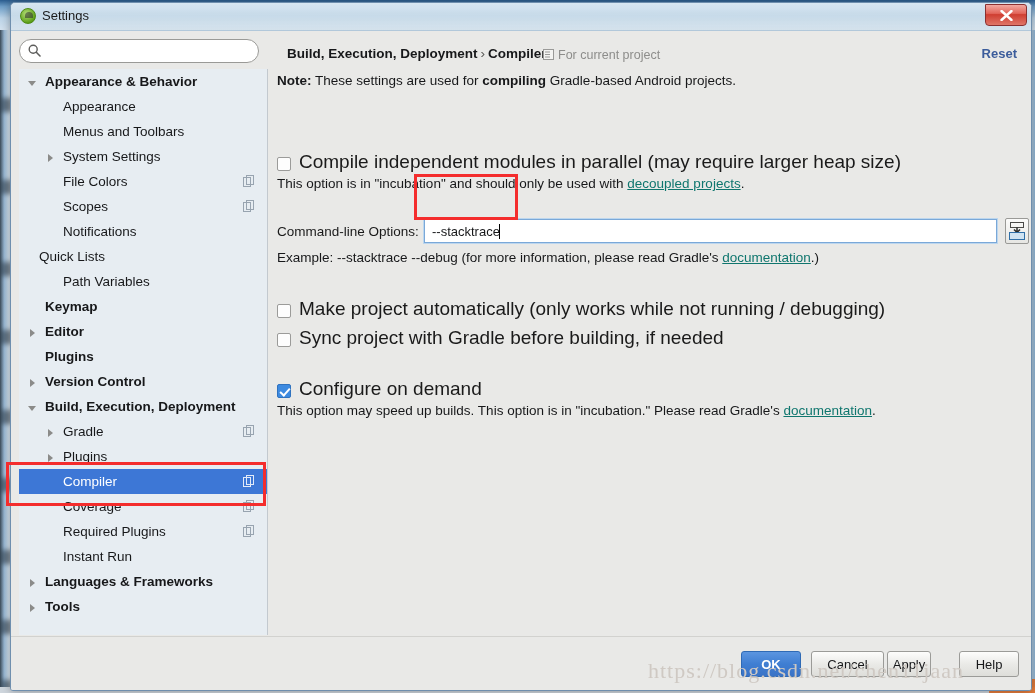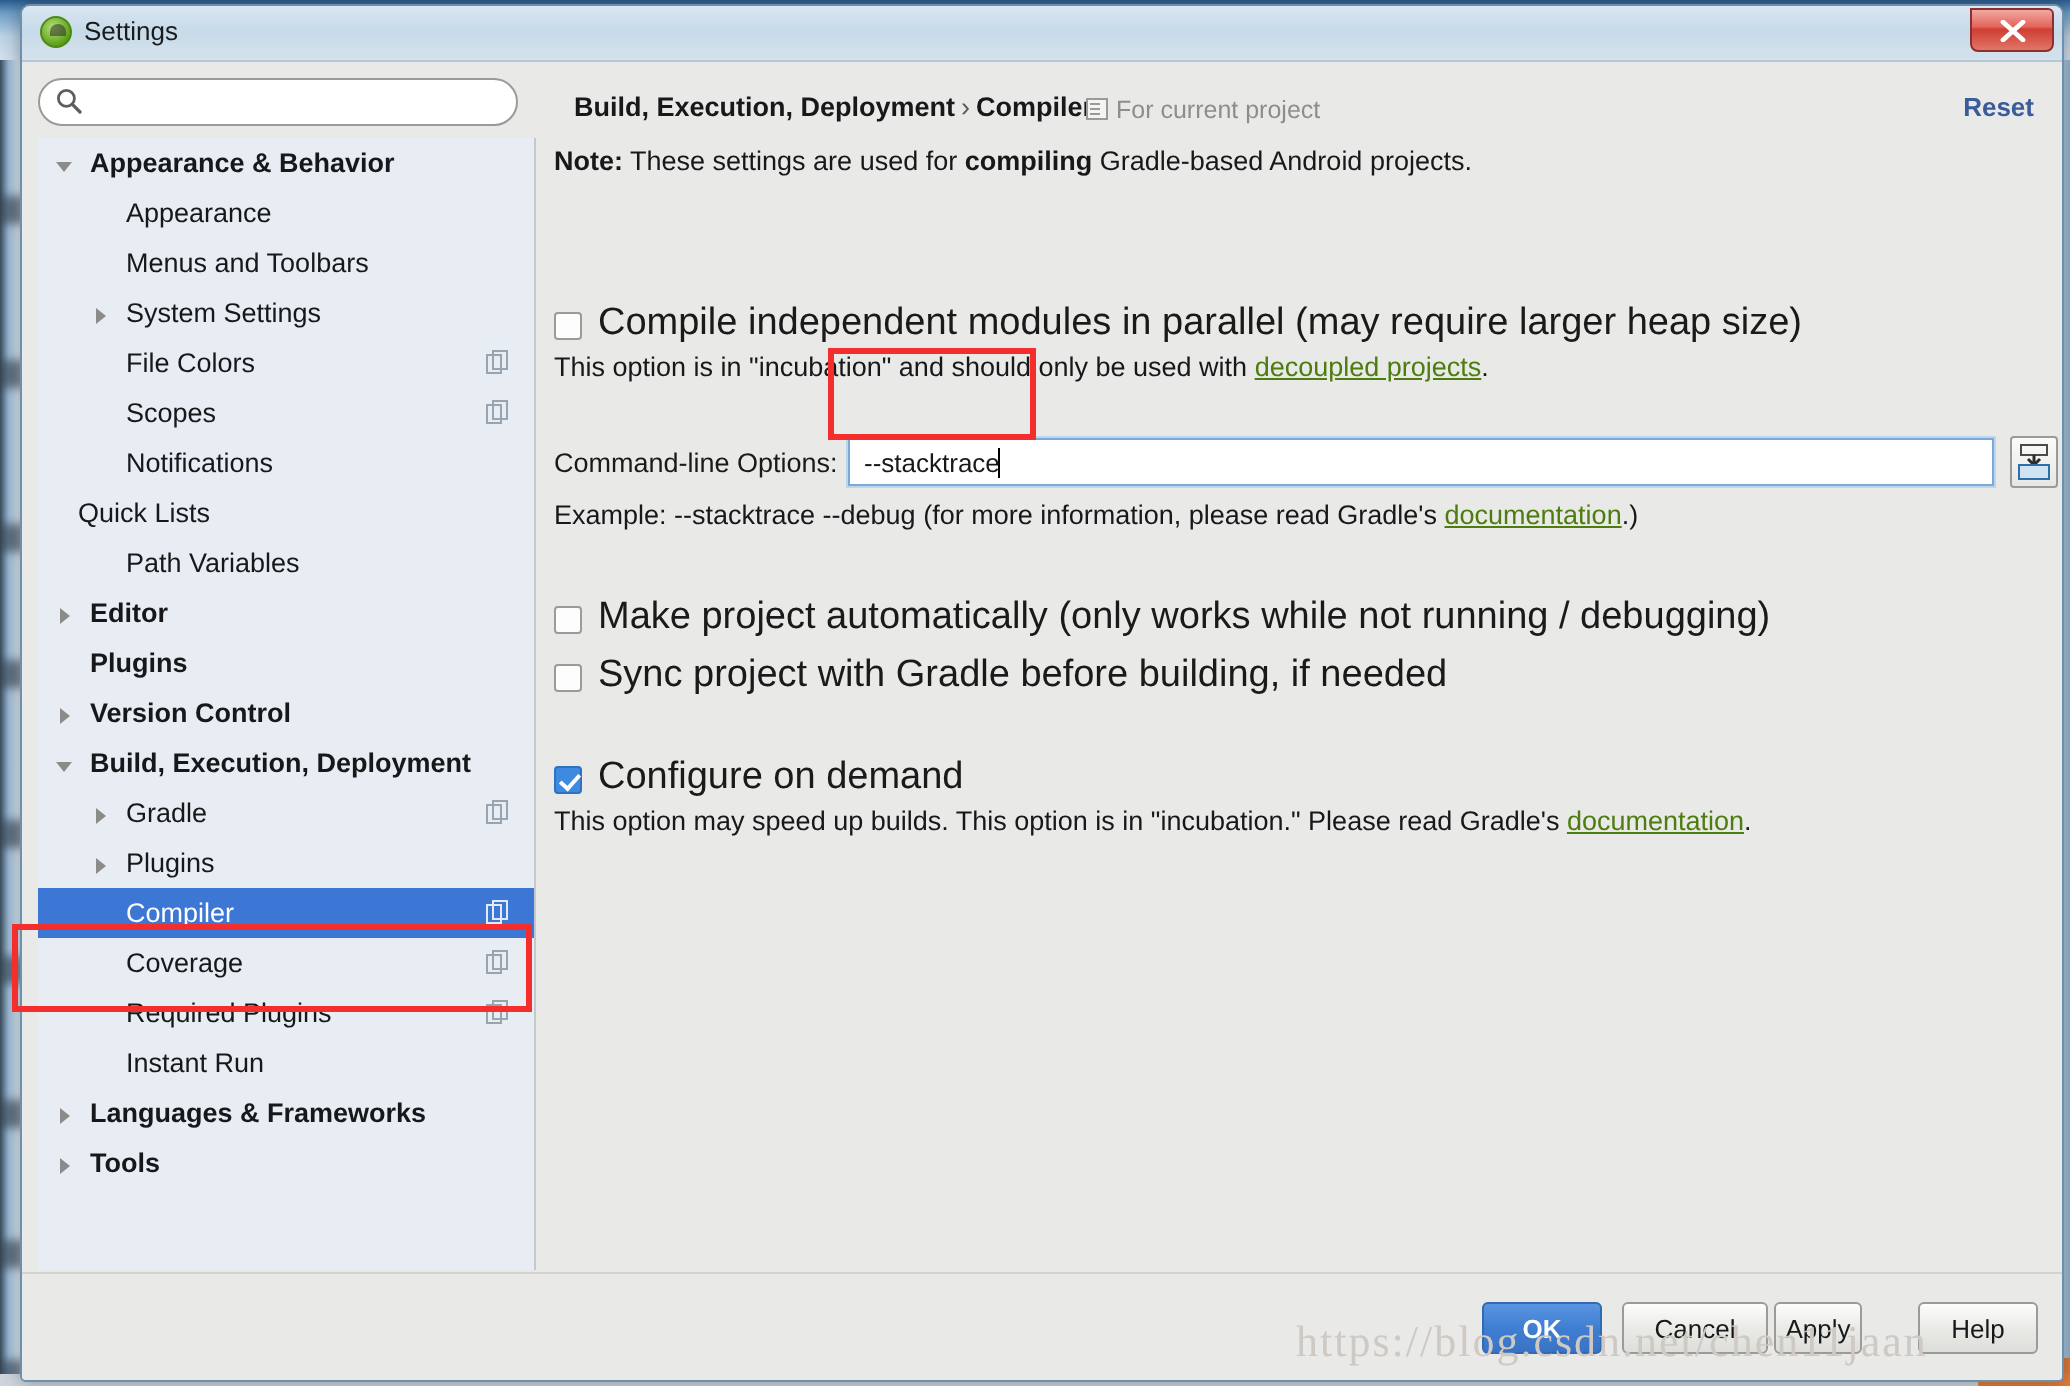--- a/index.html
+++ b/index.html
@@ -204,21 +204,21 @@
     border-color: #2f72bf;
   }
   .cbx.checked:after {
     content: "";
     position: absolute; left: 4px; top: 1px;
     width: 4px; height: 8px;
     border: solid #fff; border-width: 0 2px 2px 0;
     transform: rotate(42deg);
   }
   .hint { position: absolute; left: 8px; font-size: 13.5px; color: #17181a; white-space: nowrap; }
-  a.lnk { color: #4d7c0f; text-decoration: underline; cursor: pointer; }
+  a.lnk { color: #0f766e; text-decoration: underline; cursor: pointer; }
 
   
   #cmdlabel { position: absolute; left: 8px; top: 191px; font-size: 13.5px; }
   #cmdfield {
     position: absolute; left: 155px; top: 186px;
     width: 573px; height: 24px;
     border: 1px solid #7aa8d8;
     outline: 1px solid #bcd6ee;
     background: #ffffff;
   }
@@ -393,20 +393,23 @@
           <div class="tree-row">
             <span class="lbl" style="margin-left: 44px;">Notifications</span>
           </div>
           <div class="tree-row">
             <span class="lbl" style="margin-left: 20px;">Quick Lists</span>
           </div>
           <div class="tree-row">
             <span class="lbl" style="margin-left: 44px;">Path Variables</span>
           </div>
           <div class="tree-row bold">
+            <span class="lbl" style="margin-left: 26px;">Keymap</span>
+          </div>
+          <div class="tree-row bold">
             <span class="arrow" style="left: 8px;"><svg width="10" height="10" viewBox="0 0 10 10">
                 <path d="M3 1 L8 5 L3 9 Z" fill="#8b8b89"></path>
               </svg></span>
             <span class="lbl" style="margin-left: 26px;">Editor</span>
           </div>
           <div class="tree-row bold">
             <span class="lbl" style="margin-left: 26px;">Plugins</span>
           </div>
           <div class="tree-row bold">
             <span class="arrow" style="left: 8px;"><svg width="10" height="10" viewBox="0 0 10 10">

